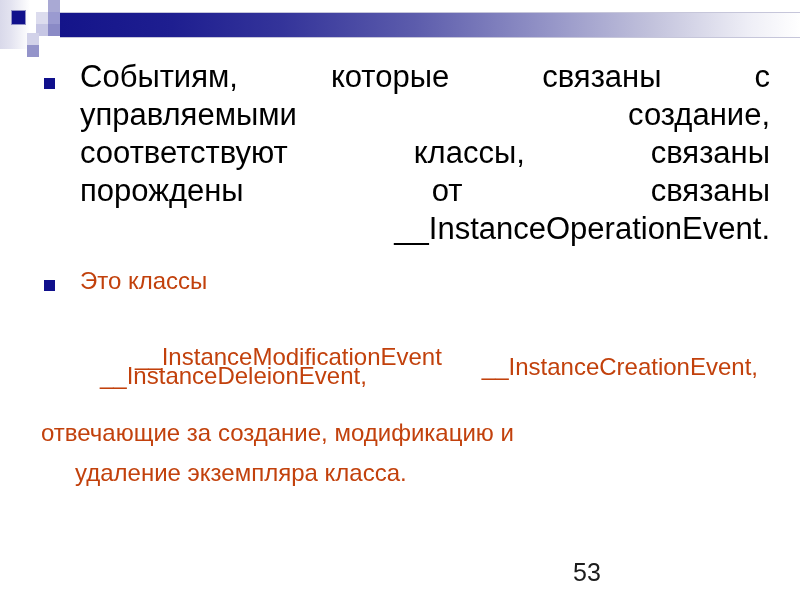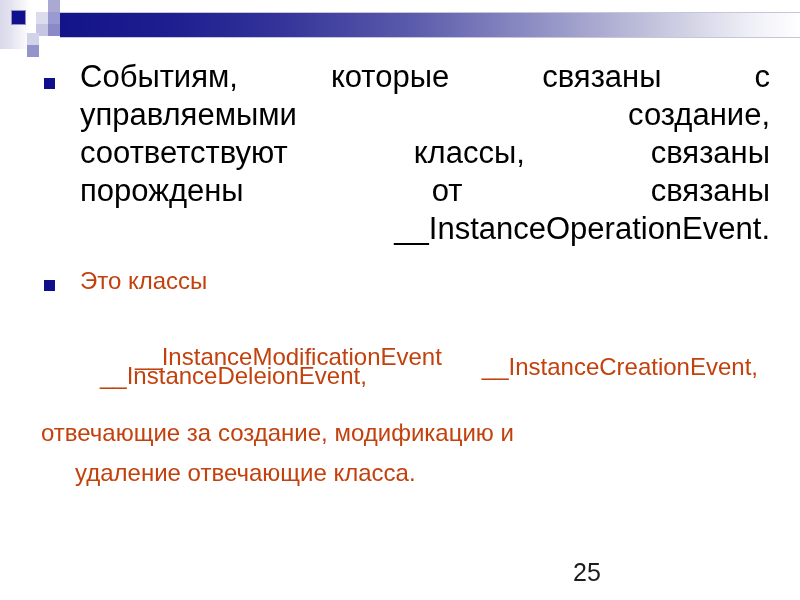--- a/index.html
+++ b/index.html
@@ -93,17 +93,17 @@
   </div>
 
   <span class="bullet-marker bullet2-marker"></span>
   <div class="txt line-this">Это классы</div>
 
   <div class="txt line-creation">__InstanceCreationEvent,</div>
   <div class="txt line-modif">__InstanceModificationEvent</div>
   <div class="txt line-delete">__InstanceDeleionEvent,</div>
 
   <div class="txt line-close1">отвечающие за создание, модификацию и</div>
-  <div class="txt line-close2">удаление отвечающие класса.</div>
+  <div class="txt line-close2">удаление экземпляра класса.</div>
 
-  <div class="page-number">25</div>
+  <div class="page-number">53</div>
 
 </div>
 
 </body></html>

